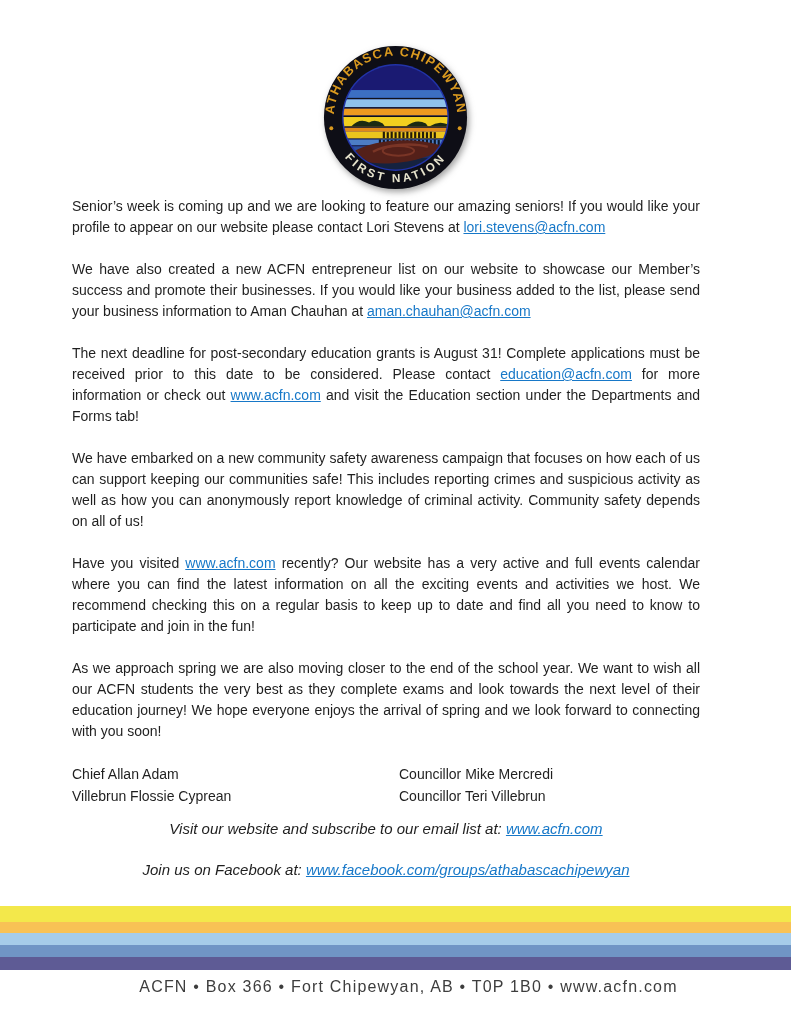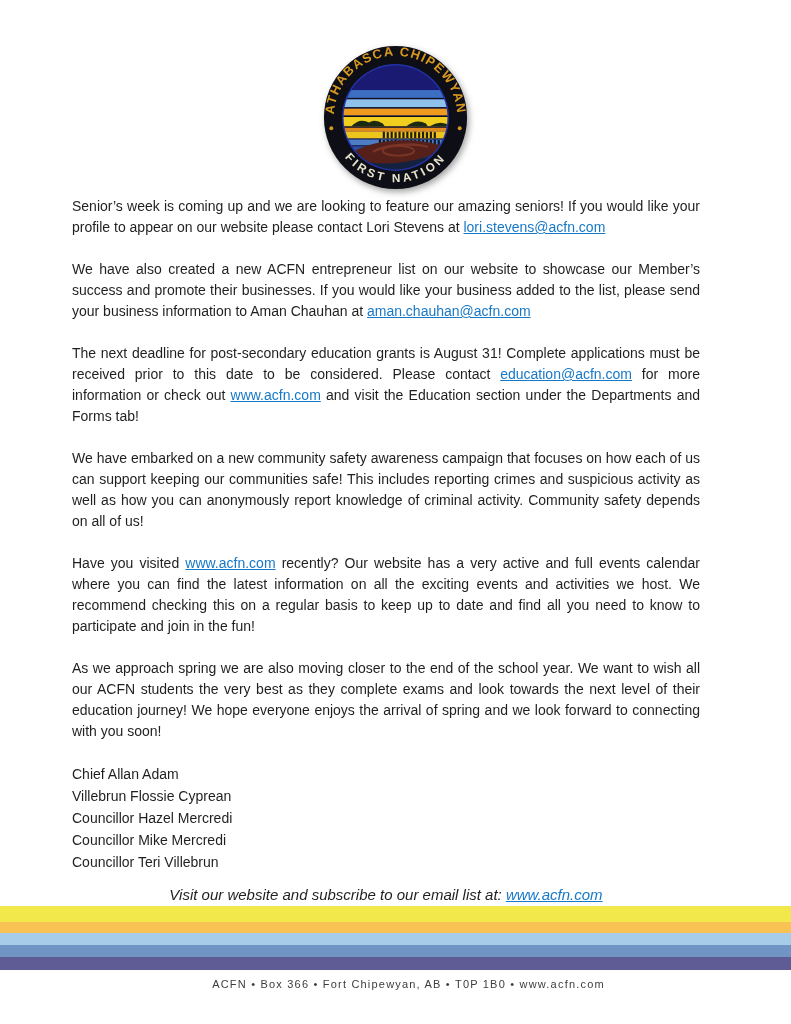--- a/index.html
+++ b/index.html
@@ -27,21 +27,21 @@
     line-height: 21px;
     text-align: justify;
   }
   .content p { margin: 0 0 21px 0; }
   .content a, .cta a {
     color: var(--link-color, #1778c8);
     text-decoration: underline;
     cursor: pointer;
   }
   .signature { margin-top: 0; }
-  .sig-cols { display: flex; flex-direction: column; }
+  .sig-cols { display: flex; }
   .sig-col-left { width: 327px; }
   .sig-col-right { flex: 1; }
   .sig-line { line-height: 22px; }
   .cta {
     text-align: center;
     font-weight: normal;
     font-style: italic;
     font-size: 15px;
     line-height: 15px;
   }
@@ -53,21 +53,21 @@
     left: 0;
     right: 0;
   }
   .stripe { width: 100%; }
   .footer-address {
     position: absolute;
     top: 978px;
     left: 0;
     right: 6px;
     text-align: center;
-    font-size: 11px;
+    font-size: 16px;
     letter-spacing: 1.2px;
     color: #3d3d3d;
     padding-left: 32px;
   }
 </style>
 </head>
 <body>
 
 <div class="page">
 
@@ -163,21 +163,20 @@
 
     <p><span>Have you visited </span><a>www.acfn.com</a><span> recently? Our website has a very active and full events calendar where you can find the latest information on all the exciting events and activities we host. We recommend checking this on a regular basis to keep up to date and find all you need to know to participate and join in the fun!</span></p>
 
     <p><span>As we approach spring we are also moving closer to the end of the school year. We want to wish all our ACFN students the very best as they complete exams and look towards the next level of their education journey! We hope everyone enjoys the arrival of spring and we look forward to connecting with you soon!</span></p>
 
     <div class="signature">
       <div class="sig-cols">
         <div class="sig-col-left">
           <div class="sig-line">Chief Allan Adam</div>
           <div class="sig-line">Villebrun Flossie Cyprean</div>
-          <div class="sig-line">Councillor Hazel Mercredi</div>
         </div>
         <div class="sig-col-right">
           <div class="sig-line">Councillor Mike Mercredi</div>
           <div class="sig-line">Councillor Teri Villebrun</div>
         </div>
       </div>
     </div>
 
     <div class="cta cta-website"><span>Visit our website and subscribe to our email list at: </span><a>www.acfn.com</a></div>
     <div class="cta cta-facebook"><span>Join us on Facebook at: </span><a>www.facebook.com/groups/athabascachipewyan</a></div>

